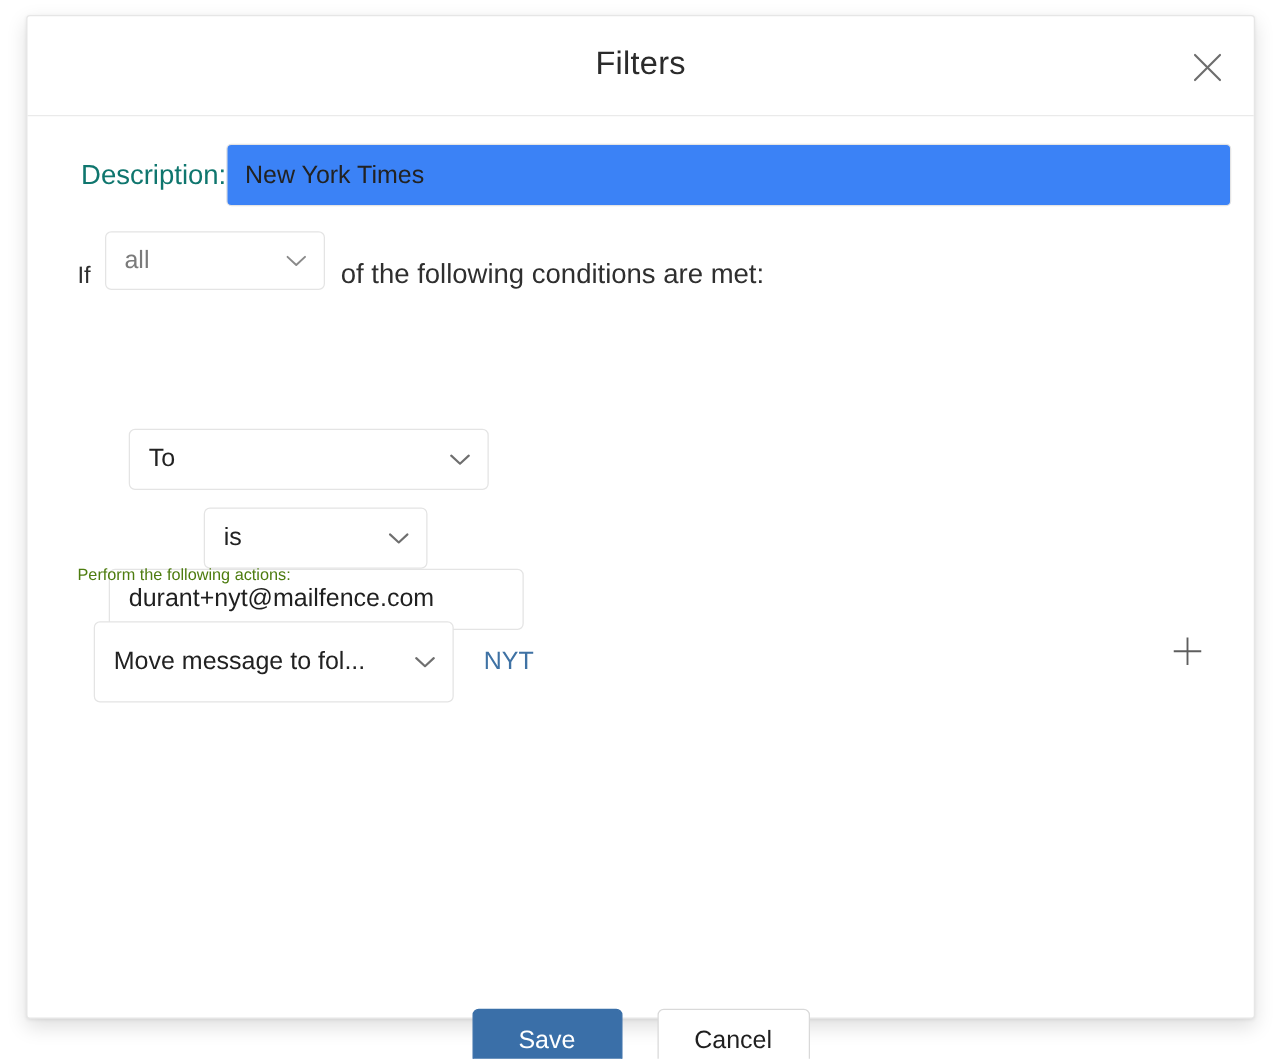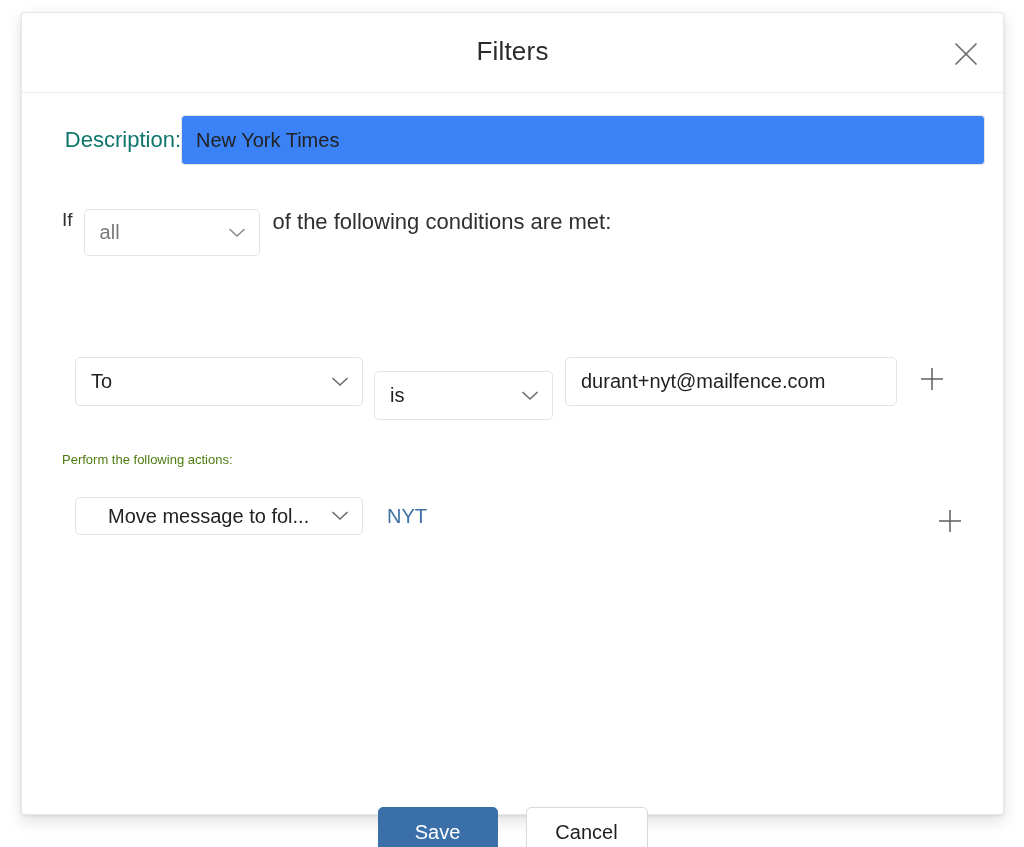--- a/index.html
+++ b/index.html
@@ -105,23 +105,23 @@
     color: #222222;
     padding: 0 14px;
     box-sizing: border-box;
     outline: none;
   }
 
   
   .if-row {
     position: absolute;
     left: 40px;
-    top: 116px;
-    display: flex;
-    align-items: flex-start;
+    top: 92px;
+    display: flex;
+    align-items: flex-end;
   }
   .if-word {
     font-size: 19px;
     color: #2f2f2f;
     margin-right: 11px;
   }
   .if-suffix {
     font-size: 22px;
     color: #2f2f2f;
     margin-left: 13px;
@@ -158,22 +158,24 @@
     height: 10px;
   }
   .sel .chev svg { display: block; }
 
   .sel-all { width: 176px; }
 
   
   .cond-row {
     position: absolute;
     left: 53px;
-    top: 264px;
-    display: flex;
+    top: 250px;
+    display: flex;
+    align-items: center;
+    flex-direction: column;
   }
   .sel-field { width: 288px; height: 49px; }
   .sel-op { width: 179px; height: 49px; margin-left: 11px; margin-top: 14px; }
   .cond-value {
     width: 332px;
     height: 49px;
     margin-left: 12px;
     border: 1px solid #e4e4e4;
     border-radius: 5px;
     background: #ffffff;
@@ -208,21 +210,21 @@
   }
 
   
   .action-row {
     position: absolute;
     left: 53px;
     top: 404px;
     display: flex;
     align-items: center;
   }
-  .sel-action { width: 288px; height: 38px; padding-left: 17px; }
+  .sel-action { width: 288px; height: 65px; }
   .sel-action .sel-text { padding-right: 32px; }
   .action-target {
     margin-left: 24px;
     font-size: 20px;
     color: #3f72a4;
     text-decoration: none;
     cursor: pointer;
   }
   .action-plus-wrap {
     position: absolute;

